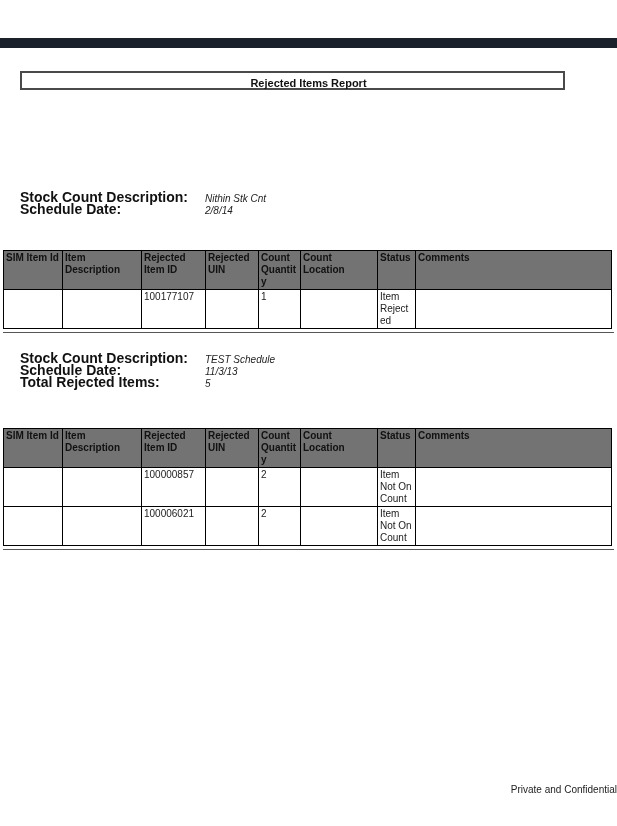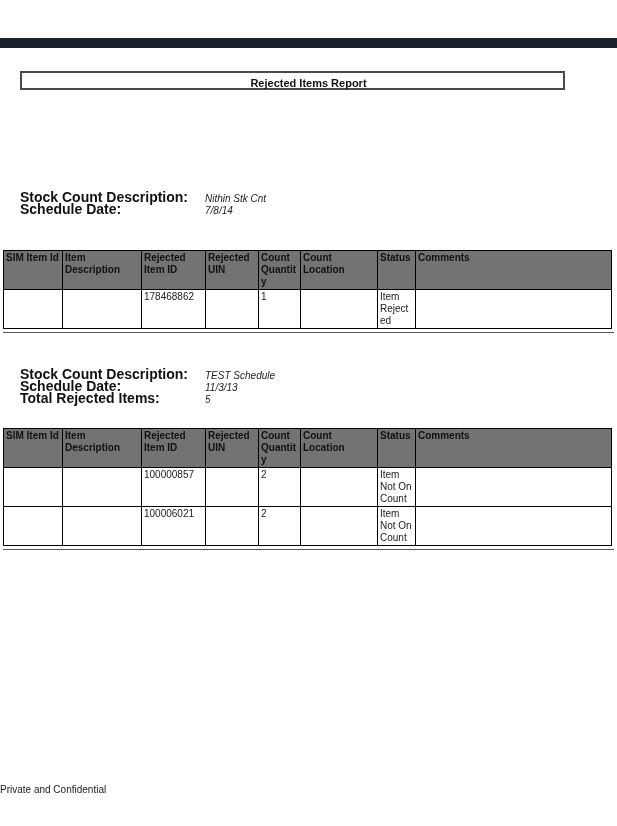--- a/index.html
+++ b/index.html
@@ -44,38 +44,38 @@
     padding: 1px 2px;
     overflow-wrap: break-word; word-wrap: break-word;
     overflow: hidden;
   }
   th { background: #737373; font-weight: bold; color: #111; height: 38px; }
   td { color: #222; }
   .t2 td { height: 39px; margin-top: 36px; }
 
   .footer {
     left: 0; top: 784px; width: 617px;
-    text-align: left; font-size: 10px; color: #222;
+    text-align: right; font-size: 10px; color: #222;
   }
 </style>
 </head>
 <body>
 
 <div class="abs top-bar"></div>
 
 <div class="abs title-box">
   <span>Rejected Items Report</span>
 </div>
 
 <div class="abs info-block" style="top:191px">
   <div class="info-row">
     <span class="lbl">Stock Count Description:</span><span class="val">Nithin Stk Cnt</span>
   </div>
   <div class="info-row">
-    <span class="lbl">Schedule Date:</span><span class="val">7/8/14</span>
+    <span class="lbl">Schedule Date:</span><span class="val">2/8/14</span>
   </div>
 </div>
 
 <div class="abs table-wrap" style="top:250px">
   <table>
     <colgroup>
       <col style="width:59px">
         <col style="width:79px">
         <col style="width:64px">
         <col style="width:53px">
@@ -93,32 +93,32 @@
         <th>Count Quantity</th>
         <th>Count Location</th>
         <th>Status</th>
         <th>Comments</th>
       </tr>
     </thead>
     <tbody>
       <tr>
         <td></td>
         <td></td>
-        <td>178468862</td>
+        <td>100177107</td>
         <td></td>
         <td>1</td>
         <td></td>
         <td>Item Rejected</td>
         <td></td>
       </tr>
     </tbody>
   </table>
 </div>
 
-<div class="abs info-block" style="top:368px">
+<div class="abs info-block" style="top:352px">
   <div class="info-row">
     <span class="lbl">Stock Count Description:</span><span class="val">TEST Schedule</span>
   </div>
   <div class="info-row">
     <span class="lbl">Schedule Date:</span><span class="val">11/3/13</span>
   </div>
   <div class="info-row">
     <span class="lbl">Total Rejected Items:</span><span class="val">5</span>
   </div>
 </div>

